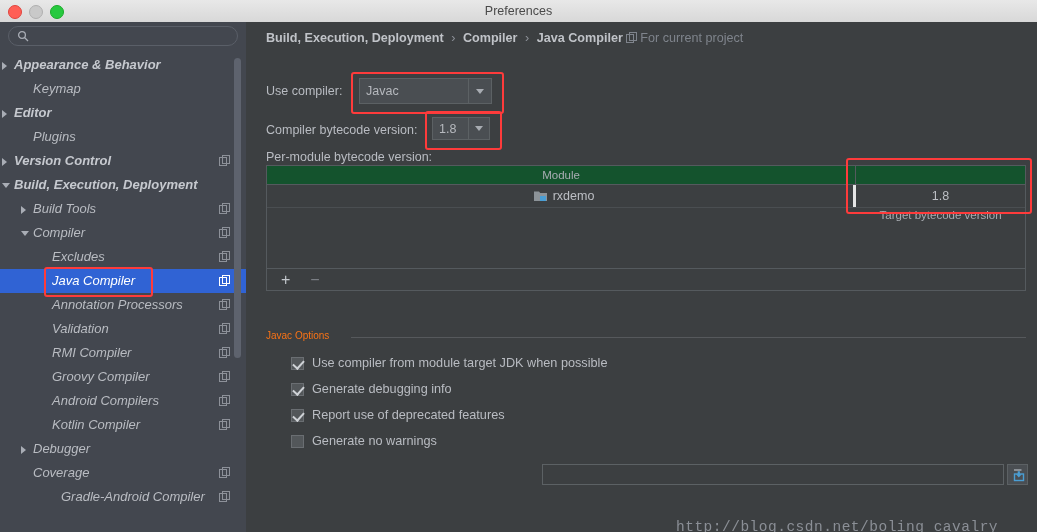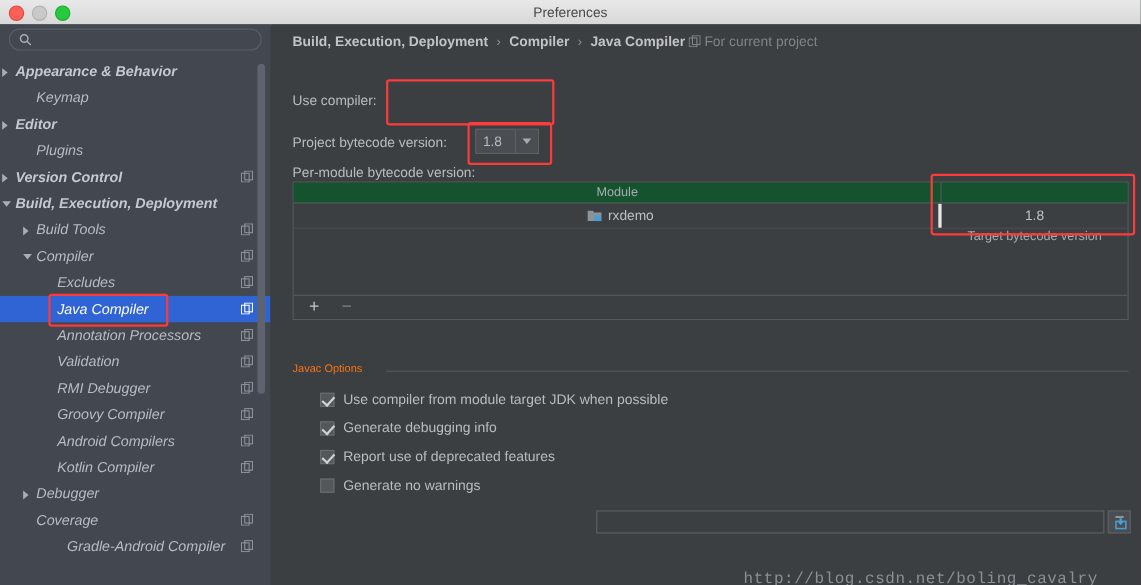--- a/index.html
+++ b/index.html
@@ -224,21 +224,21 @@
         </svg>
       </div>
       <div class="row">
         <span class="lbl" style="left: 52px;">Validation</span>
         <svg class="copyicon" viewBox="0 0 11 11">
           <rect x="0.5" y="2.5" width="7" height="8" fill="none" stroke="#8d9199" stroke-width="1"></rect>
           <rect x="3.5" y="0.5" width="7" height="8" fill="none" stroke="#8d9199" stroke-width="1"></rect>
         </svg>
       </div>
       <div class="row">
-        <span class="lbl" style="left: 52px;">RMI Debugger</span>
+        <span class="lbl" style="left: 52px;">RMI Compiler</span>
         <svg class="copyicon" viewBox="0 0 11 11">
           <rect x="0.5" y="2.5" width="7" height="8" fill="none" stroke="#8d9199" stroke-width="1"></rect>
           <rect x="3.5" y="0.5" width="7" height="8" fill="none" stroke="#8d9199" stroke-width="1"></rect>
         </svg>
       </div>
       <div class="row">
         <span class="lbl" style="left: 52px;">Groovy Compiler</span>
         <svg class="copyicon" viewBox="0 0 11 11">
           <rect x="0.5" y="2.5" width="7" height="8" fill="none" stroke="#8d9199" stroke-width="1"></rect>
           <rect x="3.5" y="0.5" width="7" height="8" fill="none" stroke="#8d9199" stroke-width="1"></rect>
@@ -291,23 +291,29 @@
     <span>Java Compiler</span>
     <span class="scope">
       <svg class="scopeicon" viewBox="0 0 11 11">
         <rect x="0.5" y="2.5" width="7" height="8" fill="none" stroke="#7f848c" stroke-width="1"></rect>
         <rect x="3.5" y="0.5" width="7" height="8" fill="none" stroke="#7f848c" stroke-width="1"></rect>
       </svg><span>For current project</span>
     </span>
   </div>
 
   <div class="fieldlabel" style="left:20px;top:62px;">Use compiler:</div>
+  <div class="combo" style="left:113px;top:56px;width:133px;height:26px;">
+    <div class="val">Javac</div>
+    <div class="btn">
+      <span class="caret"></span>
+    </div>
+  </div>
   <div class="redbox" style="left:105px;top:50px;width:149px;height:38px;"></div>
 
-  <div class="fieldlabel" style="left:20px;top:101px;">Project bytecode version:</div>
+  <div class="fieldlabel" style="left:20px;top:101px;">Compiler bytecode version:</div>
   <div class="combo" style="left:186px;top:95px;width:58px;height:23px;">
     <div class="val">1.8</div>
     <div class="btn" style="width:20px;">
       <span class="caret"></span>
     </div>
   </div>
   <div class="redbox" style="left:179px;top:89px;width:73px;height:35px;"></div>
 
   <div class="fieldlabel" style="left:20px;top:128px;">Per-module bytecode version:</div>
 

